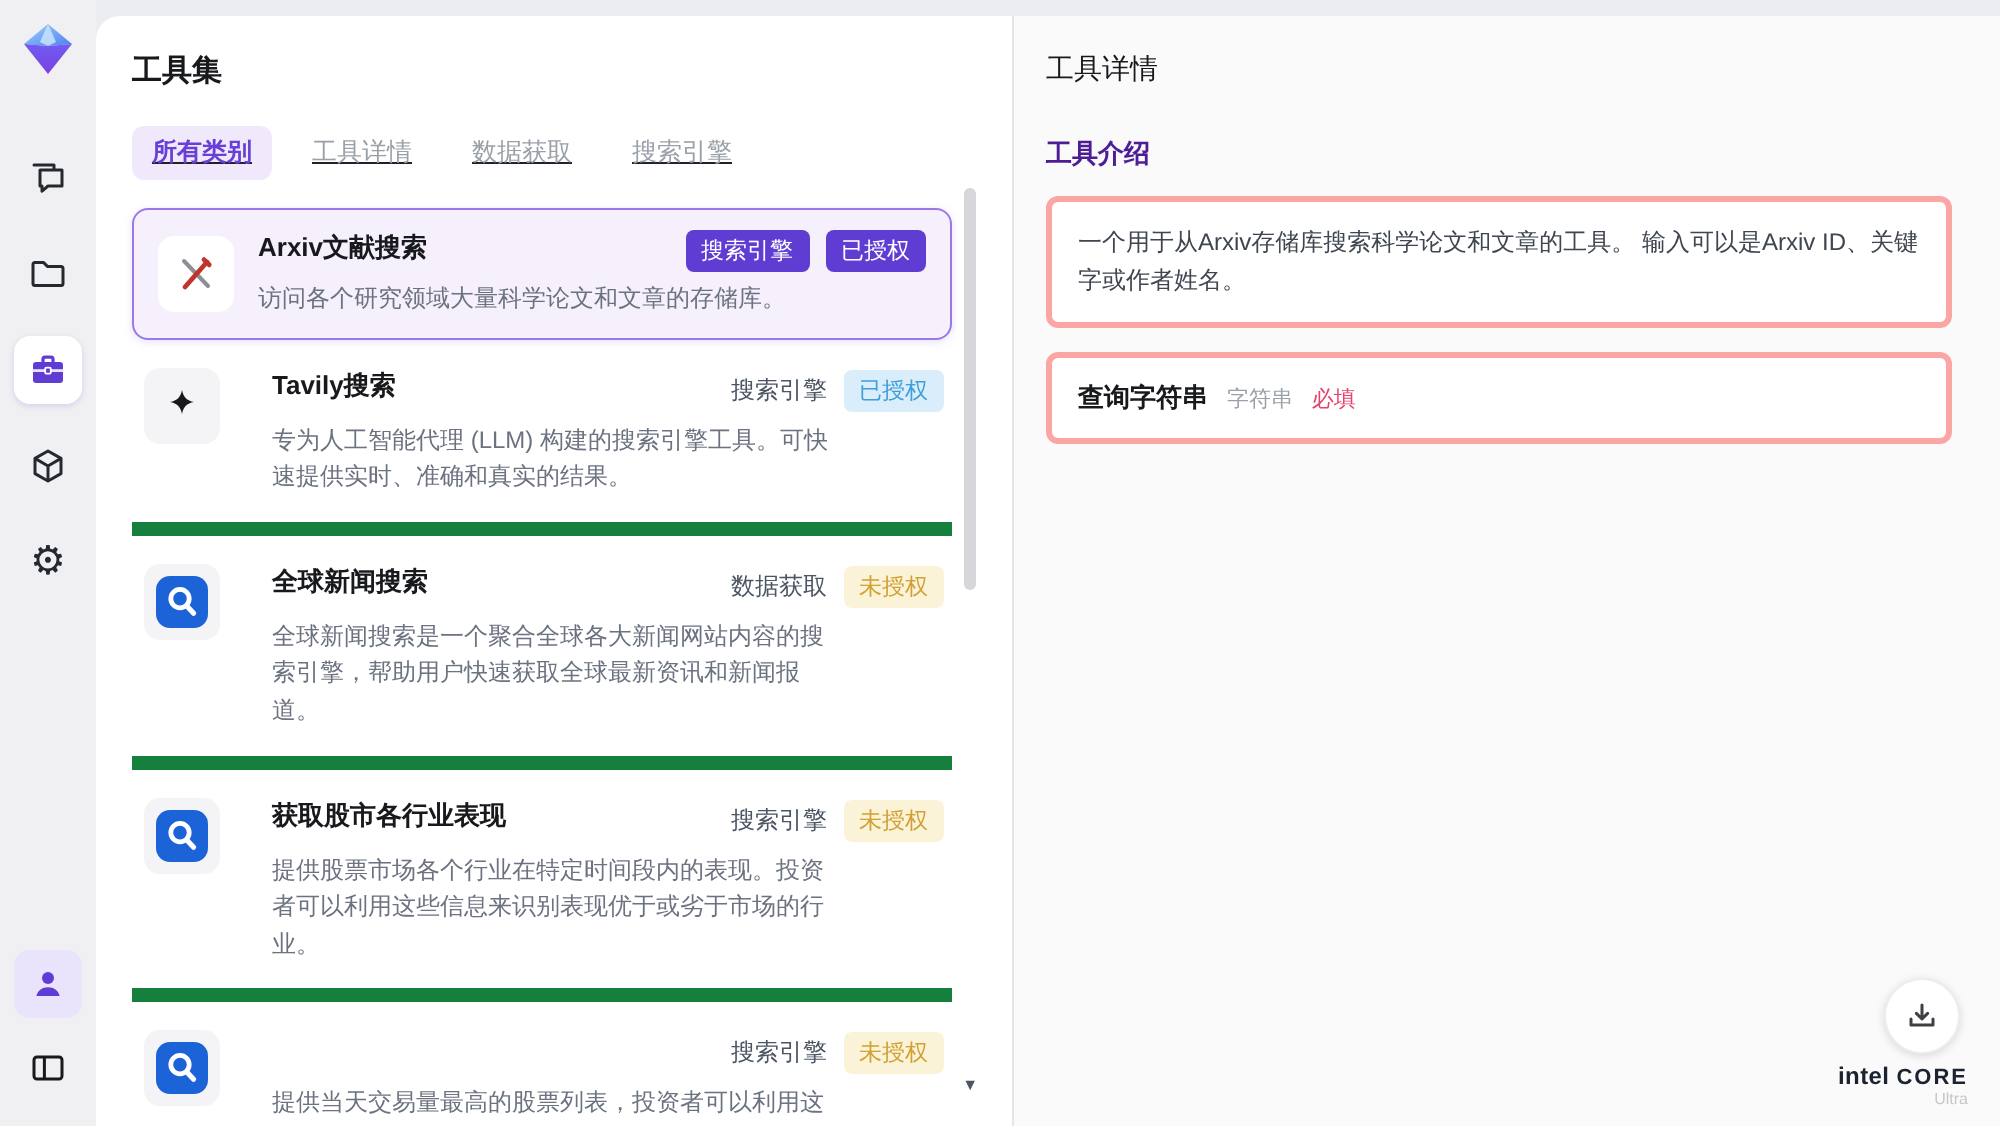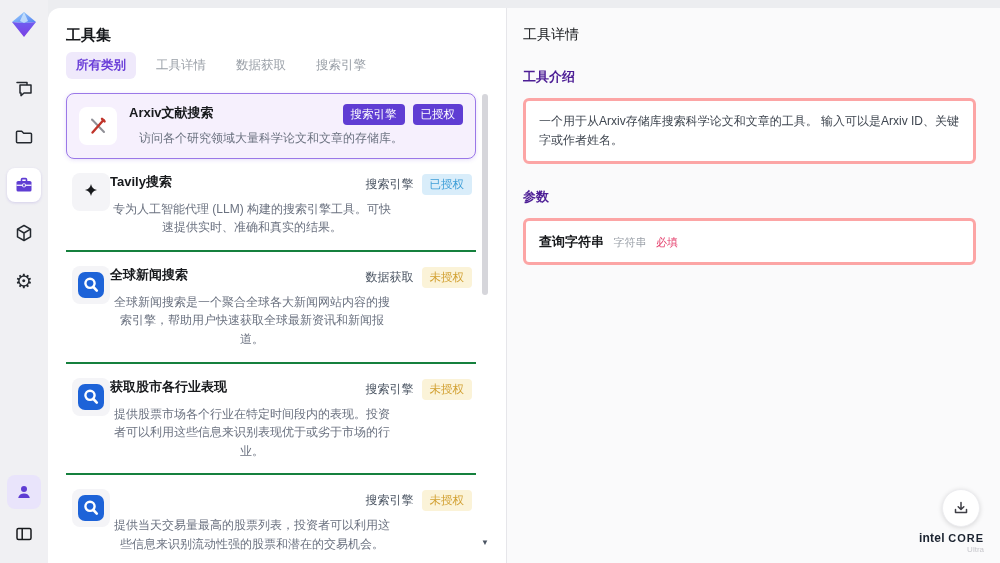--- a/index.html
+++ b/index.html
@@ -17,31 +17,31 @@
   .rail-btn.active { background:#ffffff; box-shadow:0 1px 3px rgba(90,60,200,.18); }
   .rail-bottom { margin-top:auto; margin-bottom:12px; display:flex; flex-direction:column; gap:8px; align-items:center; }
   .rail-btn.user { background:#e9e4fb; }
   .gear-glyph { font-size:20px; line-height:1; color:#24292f; }
   
   .main { position:absolute; left:48px; top:8px; right:0; bottom:0; background:#ffffff;
           border-top-left-radius:12px; overflow:hidden; }
   
   .list-col { position:absolute; left:0; top:0; width:458px; height:100%; padding:18px 30px 0 18px; }
   .page-title { font-size:15px; font-weight:700; color:#17191c; }
-  .tabs { display:flex; gap:10px; margin-top:7px; align-items:center; }
+  .tabs { display:flex; gap:10px; margin-top:18px; align-items:center;text-decoration:underline; }
   .tab { font-size:12.5px; color:#9aa0a8; padding:5px 10px; border-radius:6px; cursor:pointer; white-space:nowrap; }
   .tab.active { background:#efe9fb; color:#6a3fd8; font-weight:700; }
   .tool-card { margin-top:14px; border:1.5px solid #9b78e8; background:#f6f0fd; border-radius:8px;
                padding:10px 12px; display:flex; gap:12px; align-items:center;
                box-shadow:0 1px 4px rgba(122,82,224,.18); cursor:pointer; }
-  .tool-row { display:flex; gap:0; padding:14px 4px 13px 6px; border-bottom:2px solid #15803d; cursor:pointer; }
+  .tool-row { display:flex; gap:26px; padding:14px 4px 13px 6px; border-bottom:7px solid #15803d; cursor:pointer; }
   .t-icon { flex:0 0 38px; width:38px; height:38px; border-radius:8px; background:#f4f4f7;
             display:flex; align-items:center; justify-content:center; }
   .tool-card .t-icon { background:#ffffff; }
-  .t-body { flex:1; min-width:0;text-align:center; }
+  .t-body { flex:1; min-width:0; }
   .t-head { display:flex; align-items:flex-start; }
   .t-name { font-size:13px; font-weight:700; color:#17191c; line-height:1.35; }
   .t-desc { font-size:12px; color:#6b7280; line-height:1.55; margin-top:4px; max-width:284px; }
   .t-badges { margin-left:auto; display:flex; gap:8px; align-items:center; flex:0 0 auto; padding-left:8px; }
   .pill { font-size:11.5px; padding:3px 8px; border-radius:4px; white-space:nowrap; }
   .pill-purple { background:#5f3dd3; color:#ffffff; }
   .pill-blue   { background:#d9edfa; color:#3f9fd8; }
   .pill-yellow { background:#fbf3d8; color:#d2a133; }
   .cat-text { font-size:12px; color:#4b5563; white-space:nowrap; padding:3px 0; }
   .scroll-thumb { position:absolute; right:18px; top:86px; width:6px; height:201px;
@@ -265,21 +265,20 @@
   <div class="v-divider"></div>
 
   <div class="detail-col">
     <div class="detail-title">工具详情</div>
 
     <div class="section-h">工具介绍</div>
     <div class="d-box">
       <p>一个用于从Arxiv存储库搜索科学论文和文章的工具。 输入可以是Arxiv ID、关键字或作者姓名。</p>
     </div>
 
-    <div class="section-h">参数</div>
     <div class="d-box">
       <div>
         <span class="param-name">查询字符串</span>
         <span class="param-type">字符串</span>
         <span class="param-req">必填</span>
       </div>
     </div>
   </div>
 
   <div class="fab">

